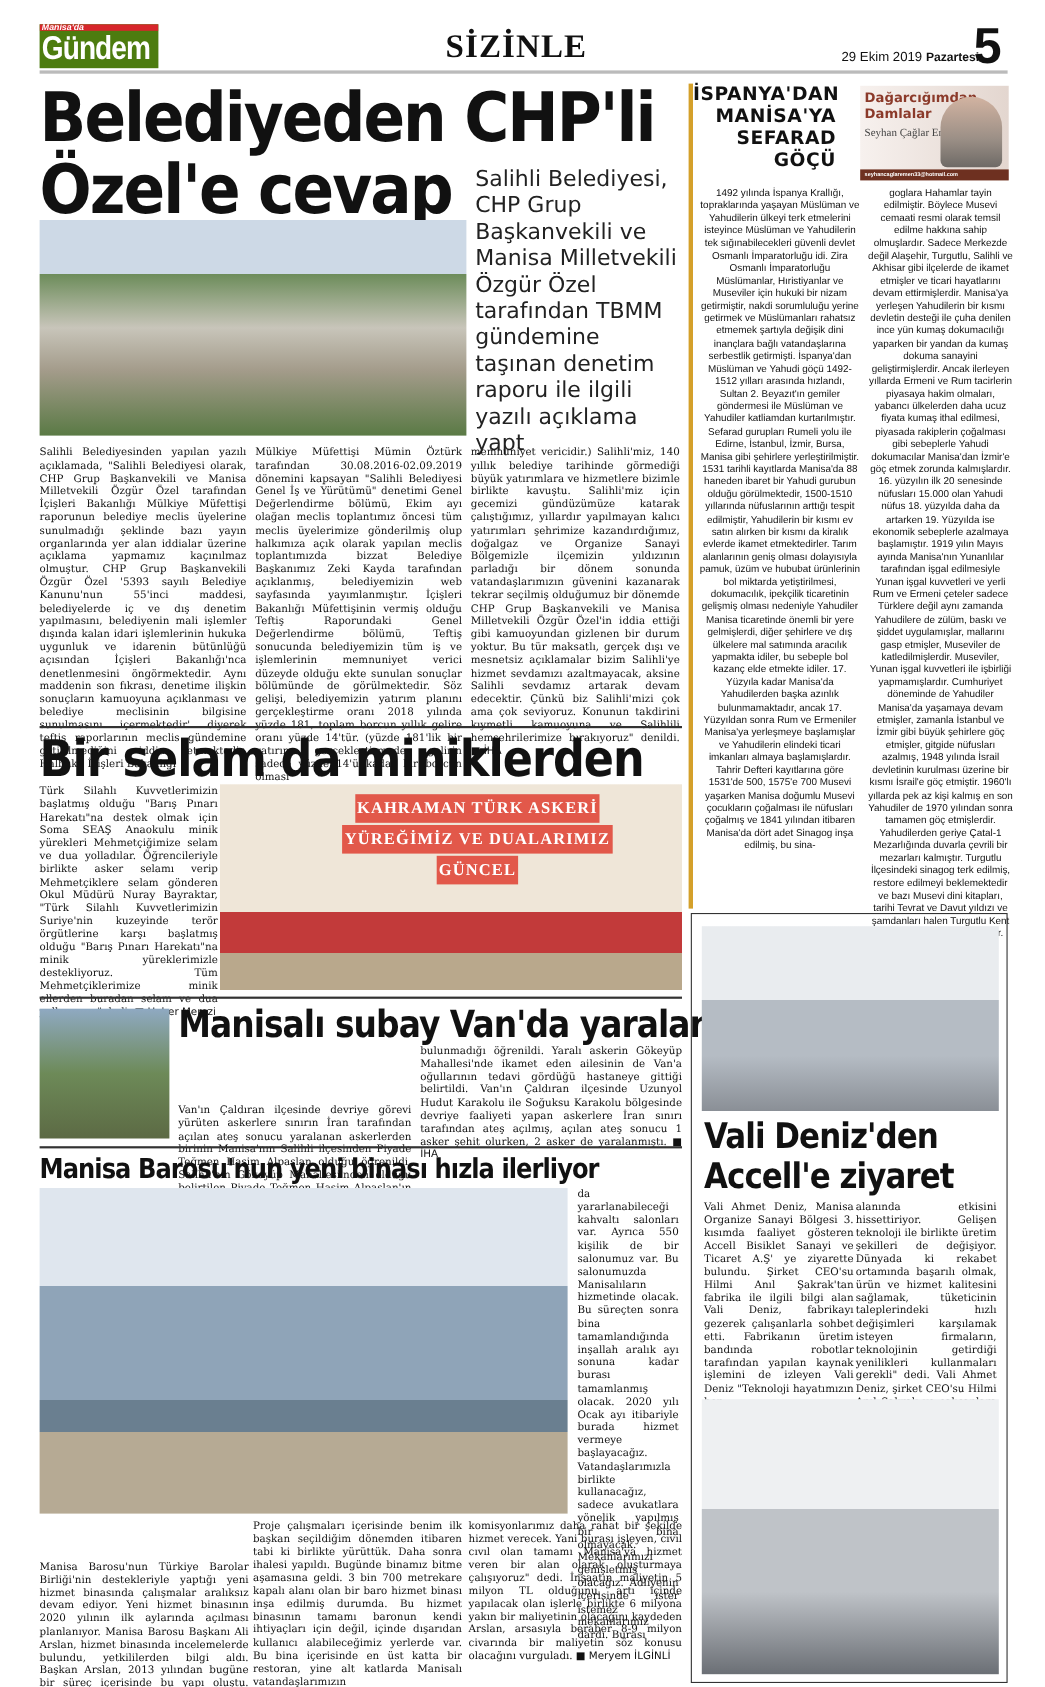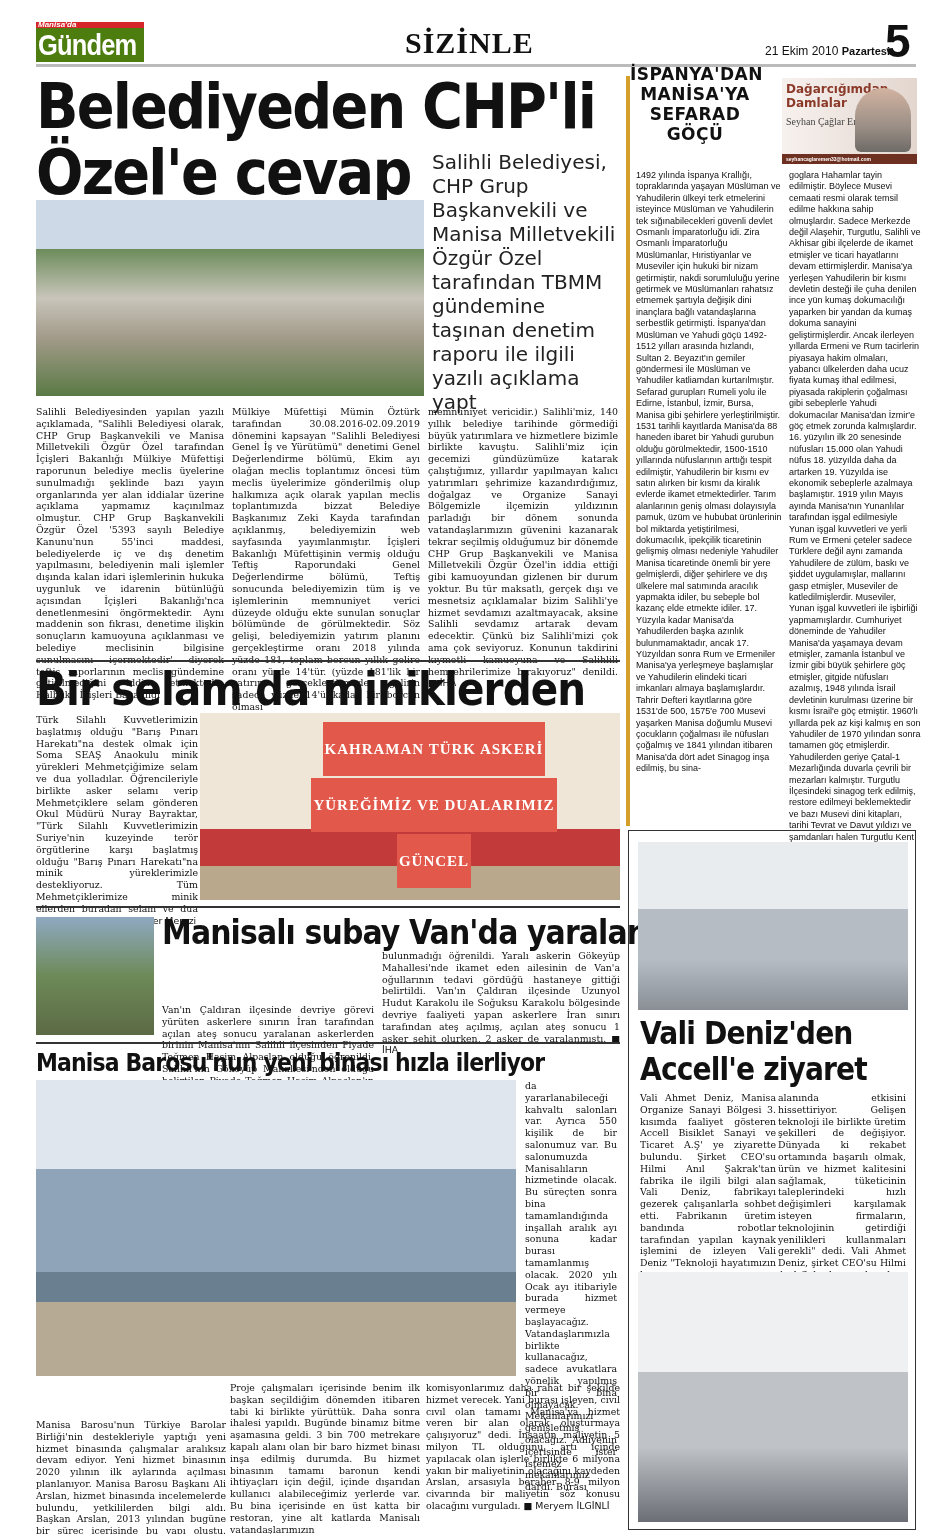--- a/index.html
+++ b/index.html
@@ -19,61 +19,61 @@
 .photo1{left:36px;top:200px;width:388px;height:196px;background:linear-gradient(180deg,#cdd9e6 0 25%,#6c8c5a 25%,#c8c5ba 50%,#a39b8a 70%,#5a7a45 100%)}
 .deck{left:432px;top:150px;width:188px;font:20px/24px "DejaVu Sans",sans-serif;color:#222}
 .body{font:9.4px/11.8px "DejaVu Serif",serif;text-align:justify;color:#111}
 .col1{left:36px;top:406px;width:188px}
 .col2{left:232px;top:406px;width:188px}
 .col3{left:428px;top:406px;width:190px}
 .rule{background:#333;height:2px}
 .h2{left:36px;top:664px;font:bold 46px/50px "DejaVu Sans",sans-serif;letter-spacing:-1px;transform:scaleX(.88);transform-origin:left;white-space:nowrap}
 .photo2{left:200px;top:713px;width:420px;height:187px;background:linear-gradient(180deg,#efe6d8 0 62%,#c23a3a 62% 82%,#b9a88c 82%)}
 .banner{position:absolute;left:104px;top:8px;width:260px;font:bold 15px/18px "Liberation Serif",serif;color:#fff;text-align:center;letter-spacing:1px}
-.banner span{background:#e2584a;padding:18px 2px;margin:1px;display:inline-block}
+.banner span{background:#e2584a;padding:4px 2px;margin:1px;display:inline-block}
 .col4{left:36px;top:714px;width:162px}
 .h3{left:162px;top:912px;font:bold 34px/40px "DejaVu Sans",sans-serif;letter-spacing:-1px;transform:scaleX(.88);transform-origin:left;white-space:nowrap}
 .photo3{left:36px;top:917px;width:118px;height:118px;background:linear-gradient(180deg,#8fa9c2,#6d8a58 50%,#5c6a44)}
 .col5{left:162px;top:1004px;width:212px}
 .col6{left:382px;top:950px;width:238px}
 .h4{left:36px;top:1048px;font:bold 25px/30px "DejaVu Sans",sans-serif;letter-spacing:-1px;transform:scaleX(.88);transform-origin:left;white-space:nowrap}
 .photo4{left:36px;top:1080px;width:480px;height:296px;background:linear-gradient(180deg,#dfe6ee 0 30%,#8fa4b8 30% 65%,#6a7f90 65% 75%,#b6aa94 75%)}
 .col7{left:36px;top:1419px;width:190px}
 .col8{left:230px;top:1382px;width:190px}
 .col9{left:426px;top:1382px;width:194px}
 .col10{left:525px;top:1080px;width:92px}
 
 .vbar{left:626px;top:76px;width:4px;height:750px;background:#d4a02a}
-.rh{left:630px;top:64px;width:130px;font:bold 17px/20px "DejaVu Sans",sans-serif;text-align:center;letter-spacing:.5px}
+.rh{left:630px;top:76px;width:130px;font:bold 17px/20px "DejaVu Sans",sans-serif;text-align:right;letter-spacing:.5px}
 .author{left:782px;top:78px;width:135px;height:86px;background:linear-gradient(90deg,#f7f1ee,#e3d6cf)}
 .author .t{position:absolute;left:4px;top:4px;font:bold 12px/14px "DejaVu Sans",sans-serif;color:#8b3a2a}
 .author .n{position:absolute;left:4px;top:38px;font:10px/12px "Liberation Serif",serif;color:#444}
 .author .face{position:absolute;right:6px;top:10px;width:56px;height:64px;border-radius:28px 28px 6px 6px;background:linear-gradient(180deg,#d2b3a1,#9b8f86 60%,#6e6a66)}
 .author .mail{position:absolute;left:0;bottom:0;width:100%;height:10px;background:#6e3020;color:#fff;font:bold 5px/10px "Liberation Sans",sans-serif;padding-left:4px}
-.rbody{font:9px/11.4px "Liberation Sans",sans-serif;text-align:left;color:#111}
+.rbody{font:9px/11.4px "Liberation Sans",sans-serif;text-align:center;color:#111}
 .rc1{left:636px;top:170px;width:146px}
 .rc2{left:789px;top:170px;width:132px}
 .box{left:628px;top:830px;width:288px;height:700px;border:1px solid #333}
 .photo5{left:638px;top:842px;width:270px;height:168px;background:linear-gradient(180deg,#e9ecef 0 40%,#b5bcc4 40% 70%,#8a8f96)}
 .h5{left:640px;top:1014px;font:bold 32px/38px "DejaVu Sans",sans-serif;letter-spacing:-1px;transform:scaleX(.88);transform-origin:left;white-space:nowrap}
 .rc3{left:640px;top:1092px;width:136px}
 .rc4{left:778px;top:1092px;width:128px}
 .photo6{left:638px;top:1272px;width:270px;height:250px;background:linear-gradient(180deg,#eef0f2 0 40%,#bfc3c8 40% 70%,#6b6f75)}
 .credit{font-family:"DejaVu Sans",sans-serif;font-weight:normal}
 </style>
 </head>
 <body>
 
 <div class="abs logo">
   <div class="red"></div>
   <span class="small">Manisa'da</span>
   <span class="big">Gündem</span>
 </div>
 <div class="abs section">SİZİNLE</div>
-<div class="abs date"><span>21 Ekim 2010</span> <b>Pazartesi</b></div>
+<div class="abs date"><span>29 Ekim 2019</span> <b>Pazartesi</b></div>
 <div class="abs pagenum">5</div>
 <div class="abs hrule"></div>
 
 <div class="abs h1">Belediyeden CHP'li</div>
 <div class="abs h1 h1b">Özel'e cevap</div>
 <div class="abs photo1"></div>
 <div class="abs deck">Salihli Belediyesi, CHP Grup Başkanvekili ve Manisa Milletvekili Özgür Özel tarafından TBMM gündemine taşınan denetim raporu ile ilgili yazılı açıklama yapt</div>
 <div class="abs body col1">Salihli Belediyesinden yapılan yazılı açıklamada, "Salihli Belediyesi olarak, CHP Grup Başkanvekili ve Manisa Milletvekili Özgür Özel tarafından İçişleri Bakanlığı Mülkiye Müfettişi raporunun belediye meclis üyelerine sunulmadığı şeklinde bazı yayın organlarında yer alan iddialar üzerine açıklama yapmamız kaçınılmaz olmuştur. CHP Grup Başkanvekili Özgür Özel '5393 sayılı Belediye Kanunu'nun 55'inci maddesi, belediyelerde iç ve dış denetim yapılmasını, belediyenin mali işlemler dışında kalan idari işlemlerinin hukuka uygunluk ve idarenin bütünlüğü açısından İçişleri Bakanlığı'nca denetlenmesini öngörmektedir. Aynı maddenin son fıkrası, denetime ilişkin sonuçların kamuoyuna açıklanması ve belediye meclisinin bilgisine sunulmasını içermektedir' diyerek teftiş raporlarının meclis gündemine getirilmediğini iddia etmektedir. Halbuki, İçişleri Bakanlığı</div>
 <div class="abs body col2">Mülkiye Müfettişi Mümin Öztürk tarafından 30.08.2016-02.09.2019 dönemini kapsayan "Salihli Belediyesi Genel İş ve Yürütümü" denetimi Genel Değerlendirme bölümü, Ekim ayı olağan meclis toplantımız öncesi tüm meclis üyelerimize gönderilmiş olup halkımıza açık olarak yapılan meclis toplantımızda bizzat Belediye Başkanımız Zeki Kayda tarafından açıklanmış, belediyemizin web sayfasında yayımlanmıştır. İçişleri Bakanlığı Müfettişinin vermiş olduğu Teftiş Raporundaki Genel Değerlendirme bölümü, Teftiş sonucunda belediyemizin tüm iş ve işlemlerinin memnuniyet verici düzeyde olduğu ekte sunulan sonuçlar bölümünde de görülmektedir. Söz gelişi, belediyemizin yatırım planını gerçekleştirme oranı 2018 yılında yüzde 181, toplam borcun yıllık gelire oranı yüzde 14'tür. (yüzde 181'lik bir yatırım gerçekleştirmede gelirin sadece yüzde 14'ü kadar bir borcun olması</div>
 <div class="abs body col3"><span>memnuniyet vericidir.) Salihli'miz, 140 yıllık belediye tarihinde görmediği büyük yatırımlara ve hizmetlere bizimle birlikte kavuştu. Salihli'miz için gecemizi gündüzümüze katarak çalıştığımız, yıllardır yapılmayan kalıcı yatırımları şehrimize kazandırdığımız, doğalgaz ve Organize Sanayi Bölgemizle ilçemizin yıldızının parladığı bir dönem sonunda vatandaşlarımızın güvenini kazanarak tekrar seçilmiş olduğumuz bir dönemde CHP Grup Başkanvekili ve Manisa Milletvekili Özgür Özel'in iddia ettiği gibi kamuoyundan gizlenen bir durum yoktur. Bu tür maksatlı, gerçek dışı ve mesnetsiz açıklamalar bizim Salihli'ye hizmet sevdamızı azaltmayacak, aksine Salihli sevdamız artarak devam edecektir. Çünkü biz Salihli'mizi çok ama çok seviyoruz. Konunun takdirini kıymetli kamuoyuna ve Salihlili hemşehrilerimize bırakıyoruz" denildi.</span> <span class="credit">■ İHA</span></div>

